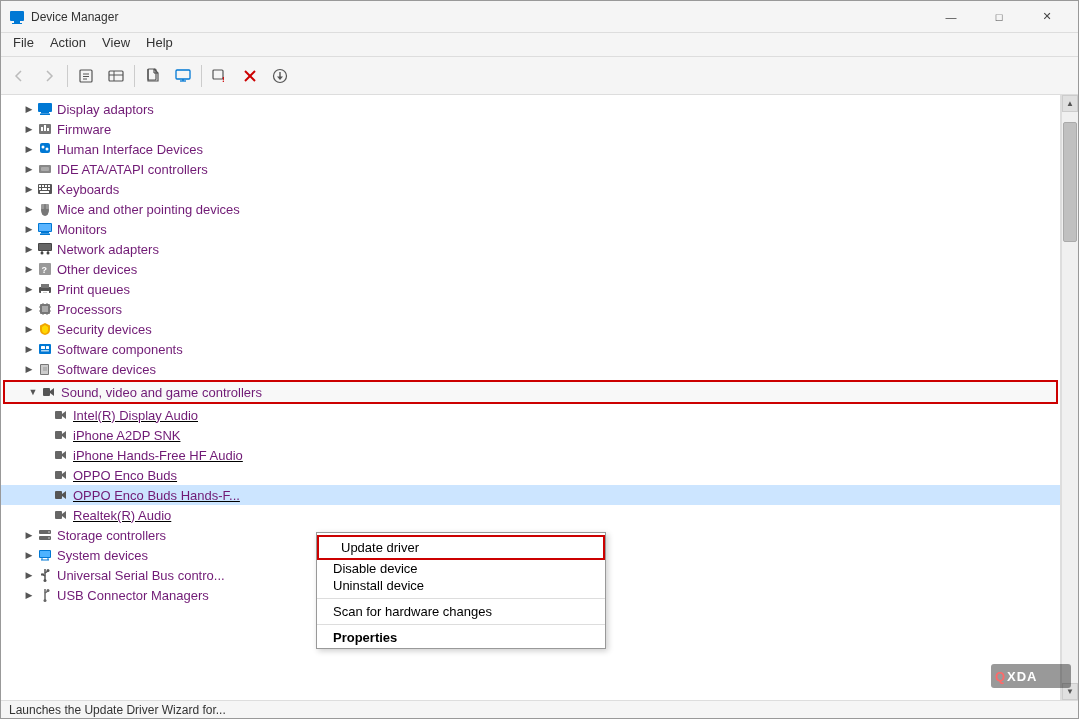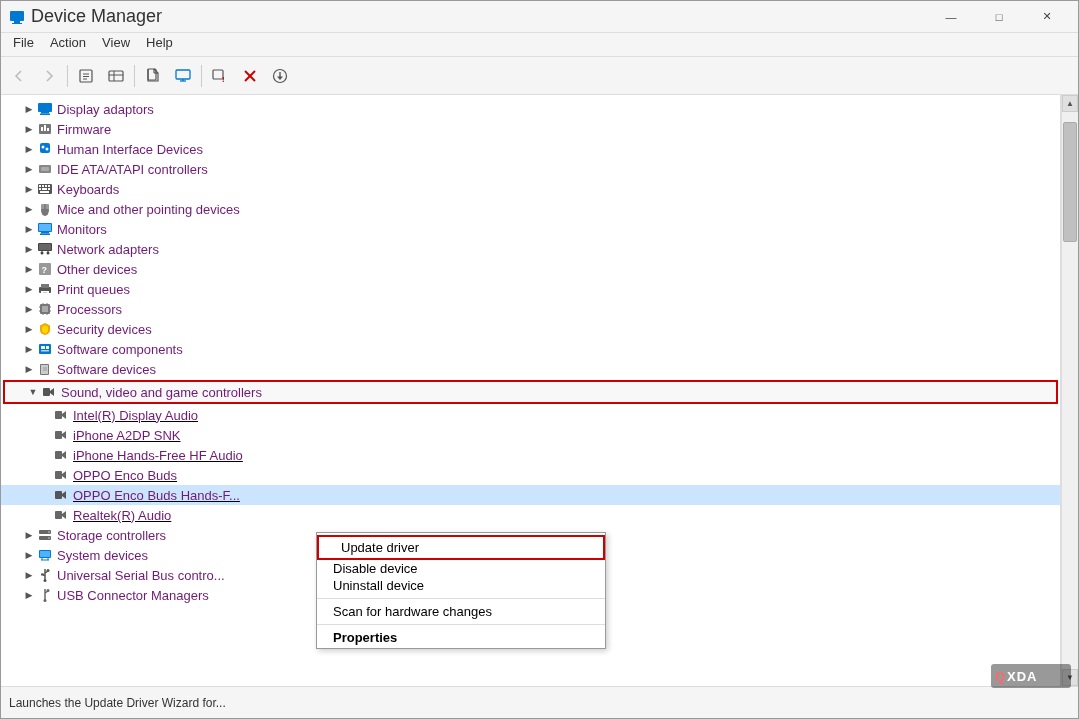--- a/index.html
+++ b/index.html
@@ -37,21 +37,21 @@
     .title-bar-icon {
       width: 16px;
       height: 16px;
       margin-right: 6px;
       display: flex;
       align-items: center;
       justify-content: center;
     }
     .title-bar-title {
       flex: 1;
-      font-size: 18px;
+      font-size: 12px;
       color: #333;
     }
     .title-bar-controls {
       display: flex;
       gap: 2px;
     }
     .title-bar-btn {
       width: 46px;
       height: 32px;
       border: none;
@@ -236,21 +236,21 @@
       height: 1px;
       background: #ddd;
       margin: 4px 0;
     }
     .ctx-item.bold {
       font-weight: bold;
     }
 
     
     .status-bar {
-      height: 32px;
+      height: 18px;
       background: #f5f5f5;
       border-top: 1px solid #ddd;
       display: flex;
       align-items: center;
       padding: 0 8px;
       font-size: 12px;
       color: #333;
       flex-shrink: 0;
     }
 

